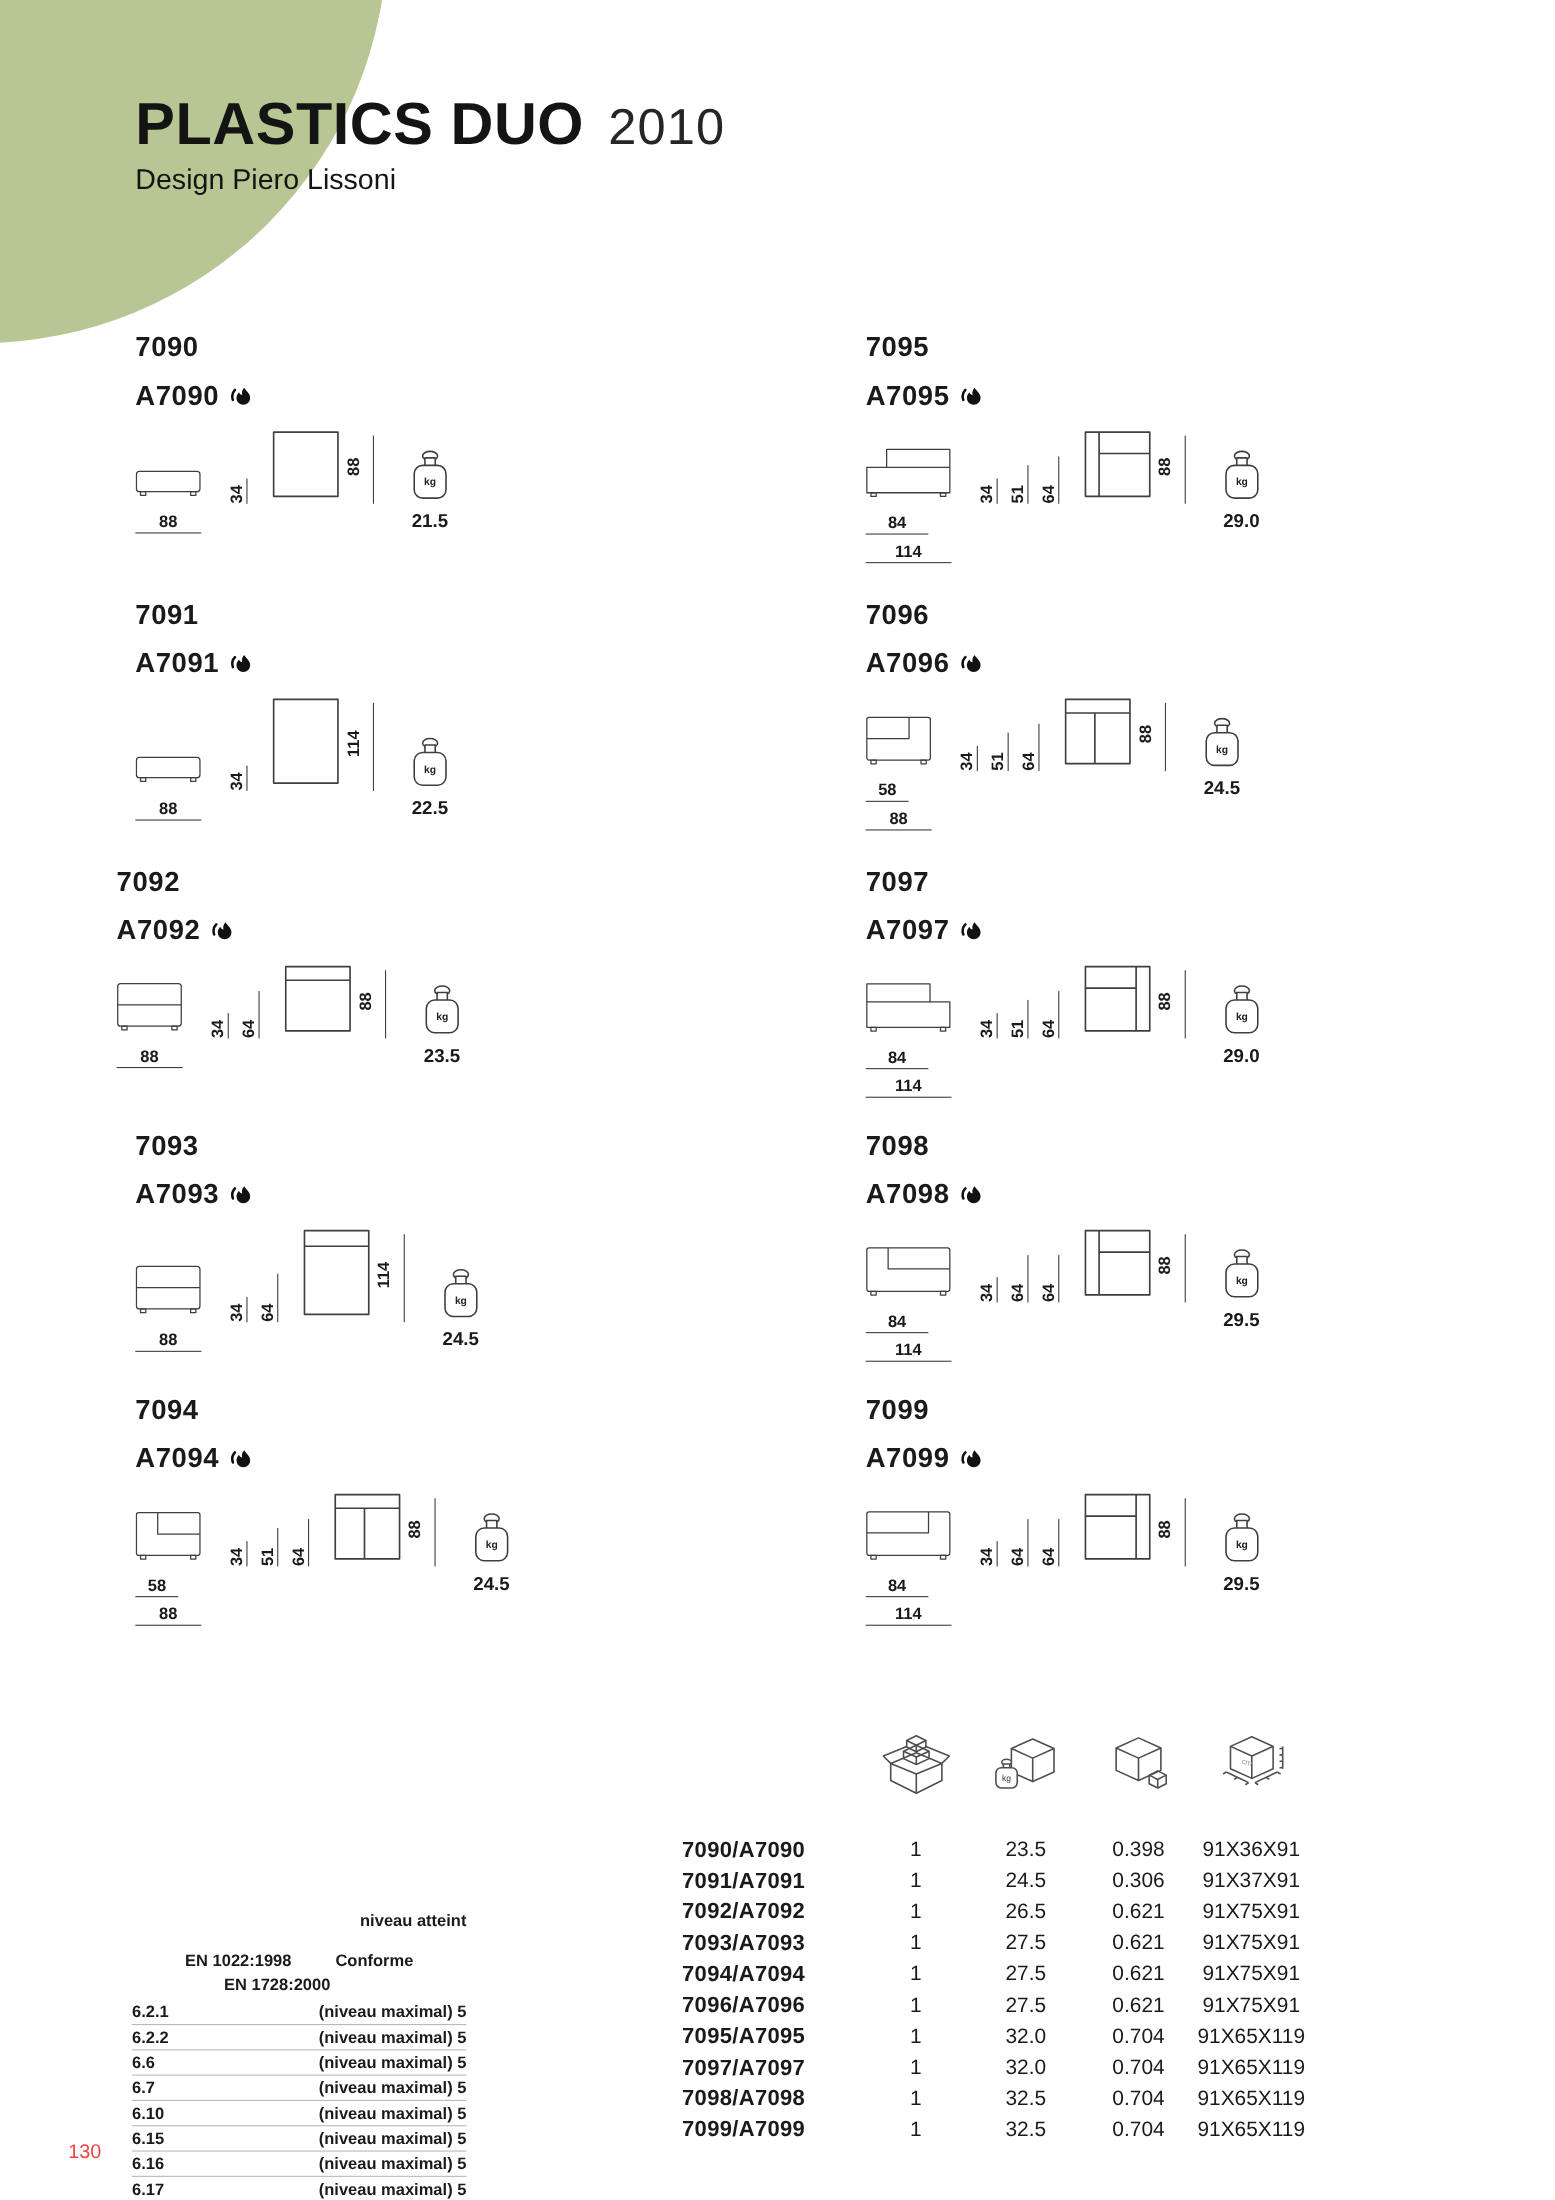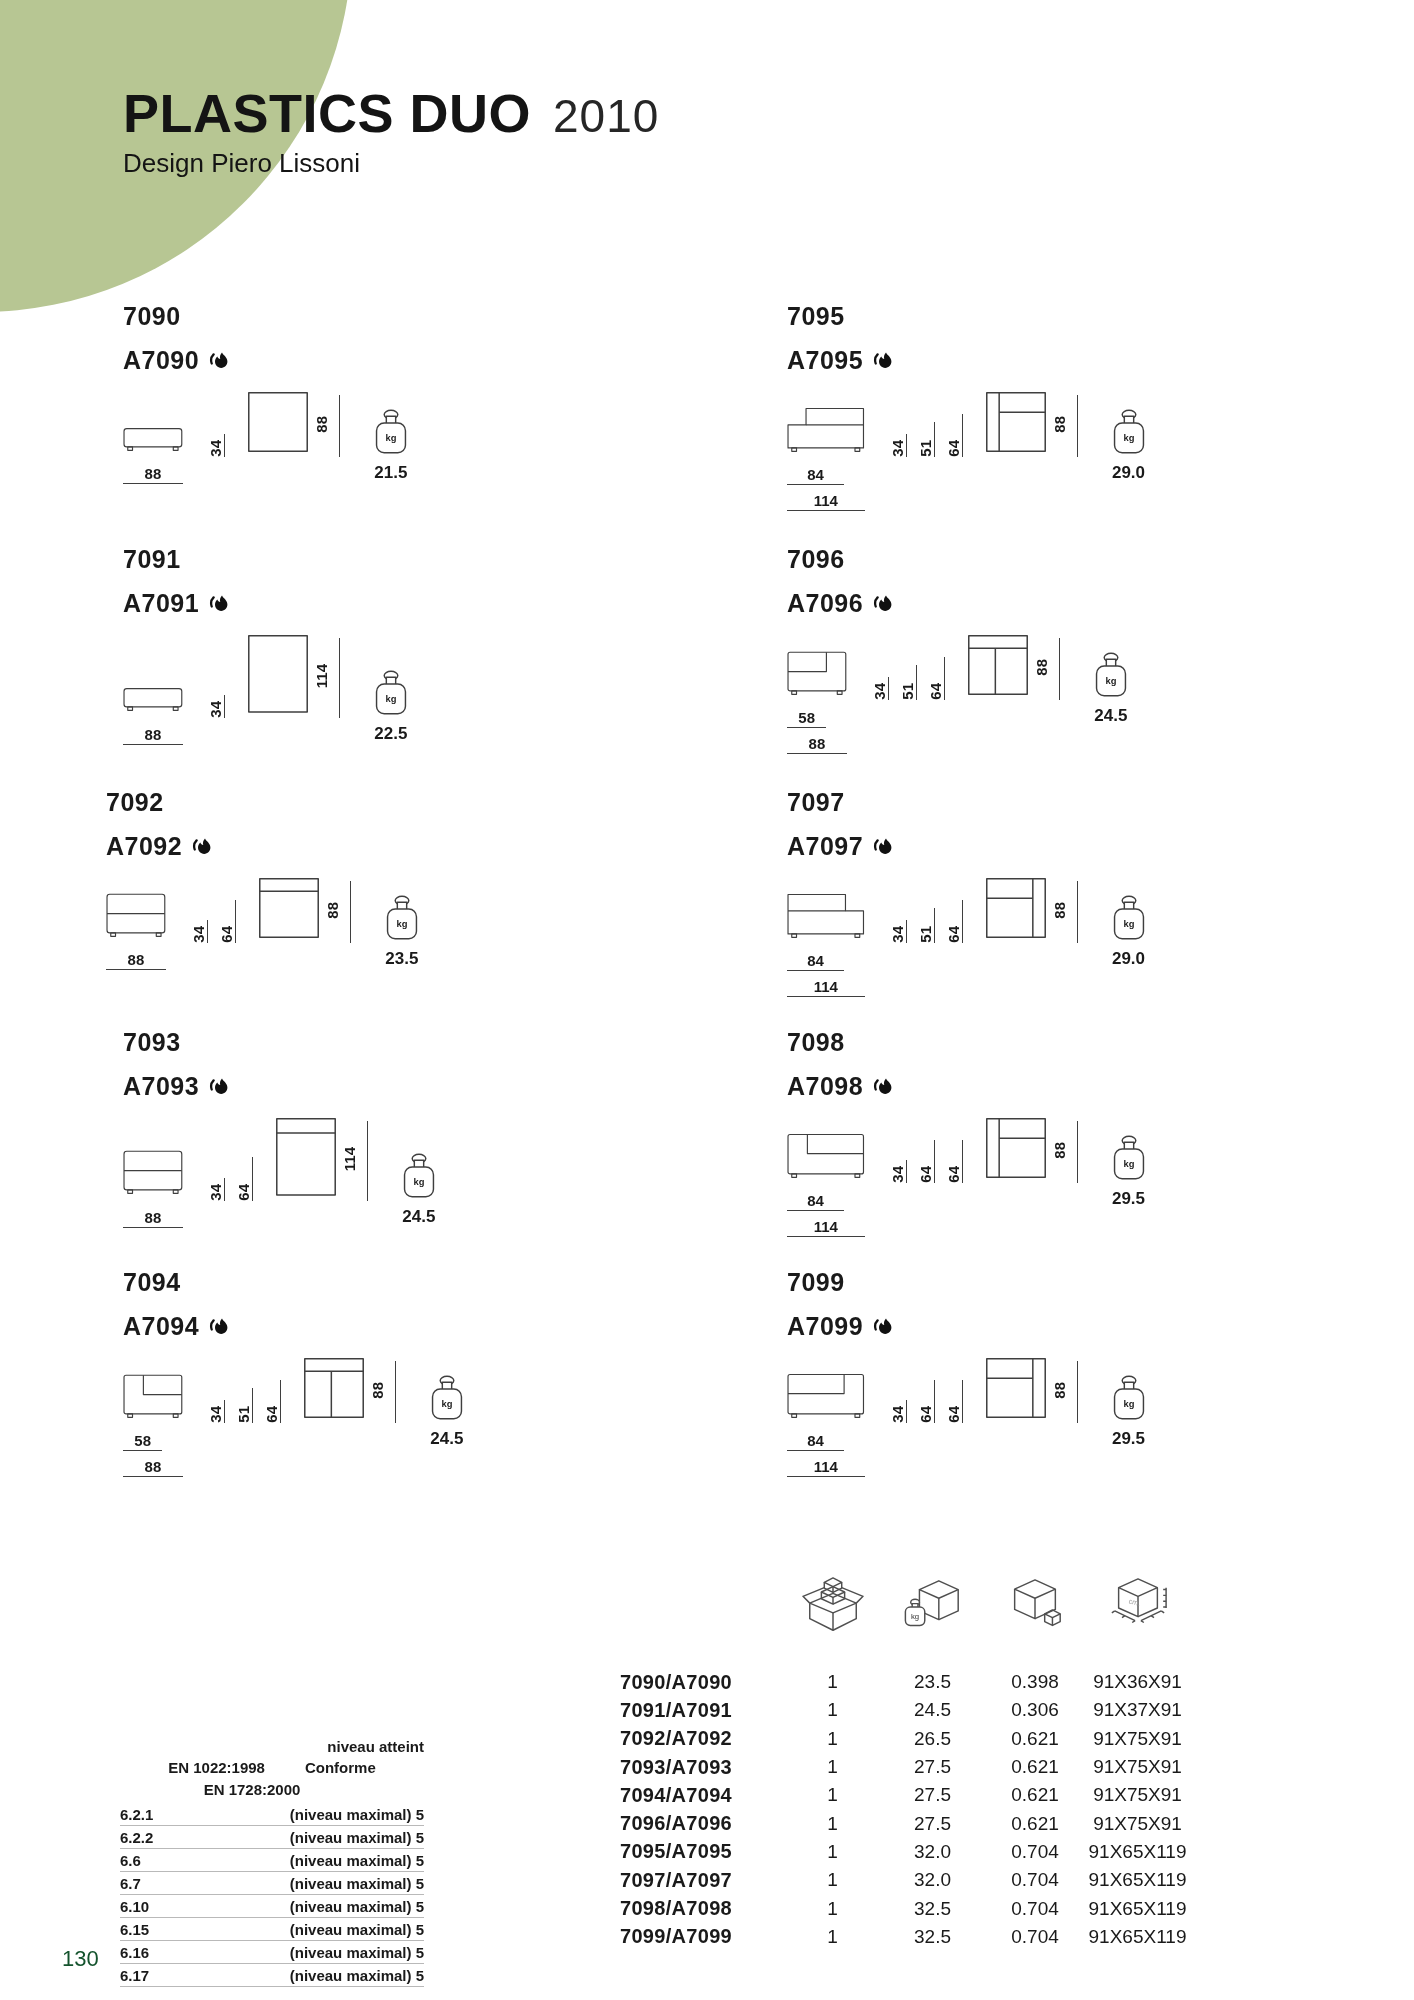--- a/index.html
+++ b/index.html
@@ -30,26 +30,26 @@
         line-height:1;margin-right:1px;}
   .tick-line{display:inline-block;width:0;border-left:1.6px solid #3f3f3f;}
   .plan-group{margin-left:22px;}
   .plan-row{display:flex;align-items:flex-end;}
   .plan-label{margin-left:5px;align-self:center;}
   .plan-line{display:inline-block;width:0;border-left:1.6px solid #3f3f3f;margin-left:9px;}
   .weight-group{margin-left:34px;text-align:center;}
   .weight-value{font-size:17px;font-weight:bold;margin-top:4px;}
   
   .compliance{position:absolute;left:120px;top:1738px;width:304px;font-size:15px;font-weight:bold;}
-  .c-top{text-align:right;margin-bottom:4px;}
+  .c-top{text-align:right;margin-bottom:19px;}
   .c-std{display:flex;justify-content:center;margin-bottom:5px;gap:40px;}
   .c-rows{margin-top:2px;}
   .c-row{display:flex;justify-content:space-between;align-items:flex-end;
         border-bottom:1px solid #b9b9b9;padding:3px 0 2px 0;height:17px;text-align:right;}
-  .page-number{position:absolute;left:62px;top:1946px;font-size:22px;color:#14532d;text-align:center;}
+  .page-number{position:absolute;left:62px;top:1946px;font-size:18px;color:#ef4444;text-align:center;}
   
   .packing{position:absolute;left:620px;top:1576px;width:590px;}
   .pk-grid{display:grid;grid-template-columns:175px 75px 125px 80px 125px;}
   .pk-icons{margin-bottom:30px;align-items:end;}
   .pk-ic{display:flex;justify-content:center;align-items:flex-end;}
   .pk-row{height:28.3px;align-items:center;}
   .pk-model{font-size:20px;font-weight:bold;letter-spacing:.3px;}
   .pk-c{font-size:19px;text-align:center;}
 </style>
 </head>

